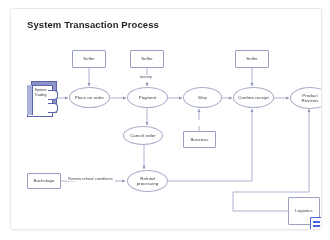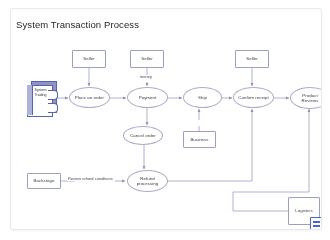--- a/index.html
+++ b/index.html
@@ -26,24 +26,24 @@
     width: 310px;
     height: 220px;
     background: #ffffff;
     border: 1px solid #e9e9ea;
     border-radius: 3px;
     box-shadow: 0 1px 2px rgba(0,0,0,0.05);
     overflow: hidden;
   }
   #diagram-title {
     position: absolute;
-    left: 5px;
+    left: 16px;
     top: 10px;
     font-size: 9.5px;
-    font-weight: normal;
+    font-weight: bold;
     color: #1f1f1f;
     letter-spacing: 0.1px;
     white-space: nowrap;
   }
   #diagram-layer {
     position: absolute;
     left: 0;
     top: 0;
     width: 310px;
     height: 220px;

